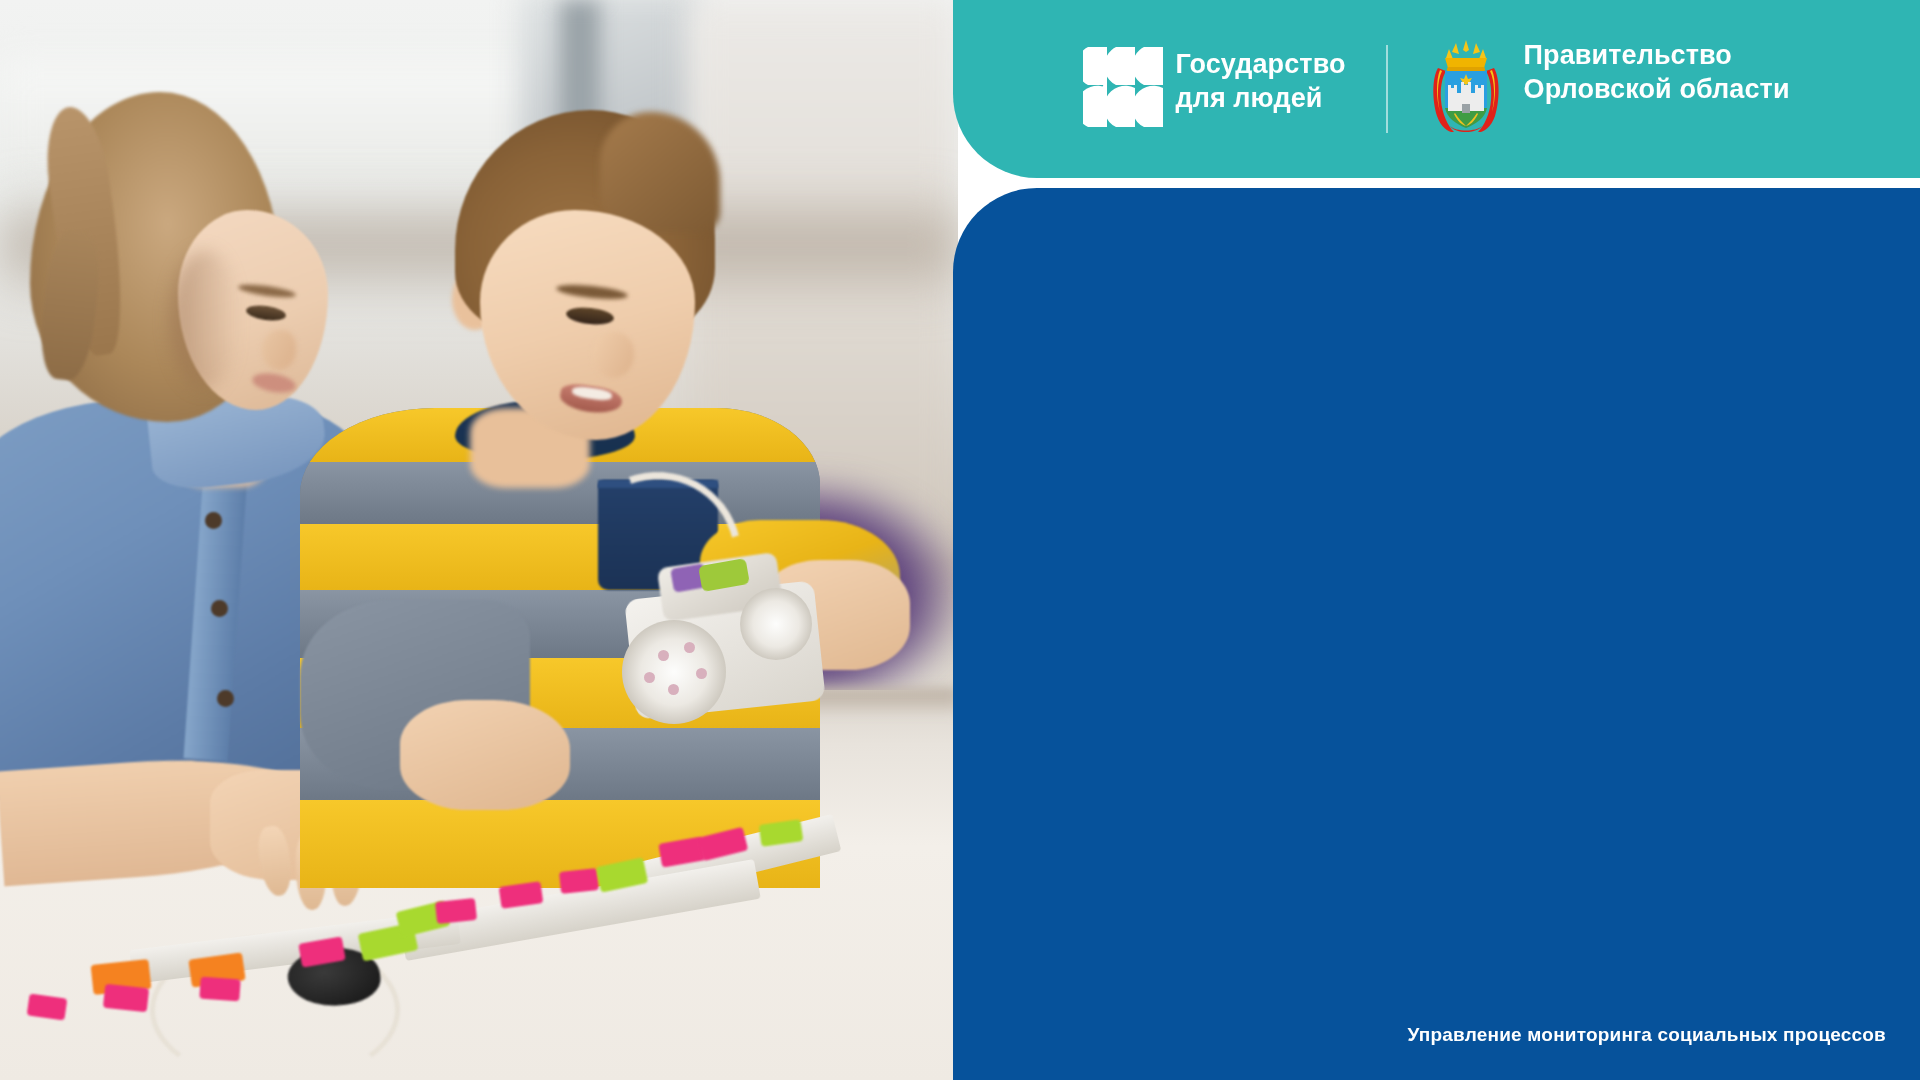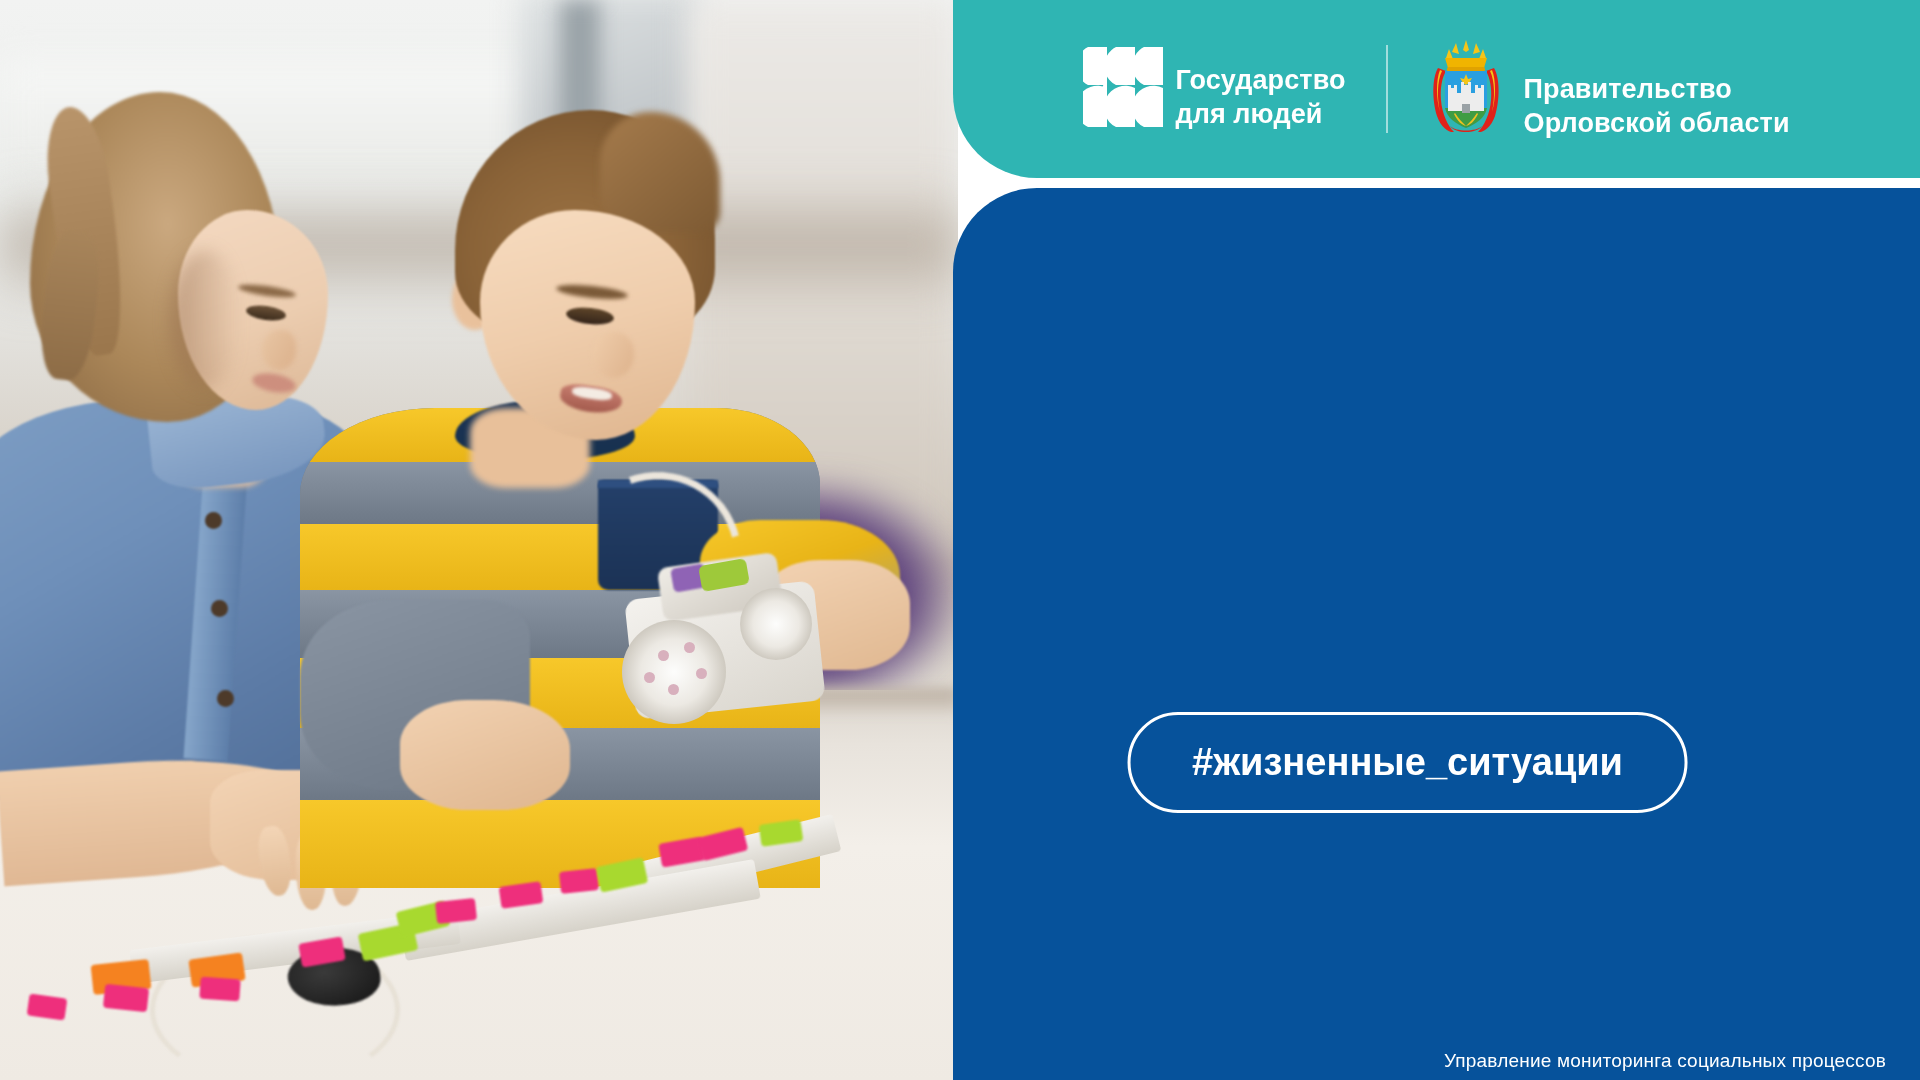--- a/index.html
+++ b/index.html
@@ -323,25 +323,25 @@
 
   
   #teal-header {
     position:absolute; left:953px; top:0; width:967px; height:178px;
     background:#2fb5b3;
     border-bottom-left-radius:84px;
     display:flex; align-items:center; justify-content:center;
     z-index:5;
   }
   .brand-row { display:flex; align-items:center; gap:0; }
-  .gos-logo { display:flex; align-items:flex-end; gap:8px; }
+  .gos-logo { display:flex; align-items:flex-start; gap:8px; }
   .logo-mark { display:block; }
   .gos-text { color:#fff; font-size:27px; line-height:1.26; font-weight:700; letter-spacing:.1px; white-space:pre-line; }
   .brand-sep { width:2px; height:88px; background:rgba(255,255,255,.55); margin:0 40px; }
-  .gov-logo { display:flex; align-items:flex-end; gap:20px; }
+  .gov-logo { display:flex; align-items:flex-start; gap:20px; }
   .gov-text { color:#fff; font-size:27px; line-height:1.26; font-weight:700; letter-spacing:.1px; white-space:pre-line; }
 
   
   #blue-panel {
     position:absolute; left:953px; top:188px; width:967px; height:892px;
     background:#06529b;
     border-top-left-radius:84px;
     z-index:4;
   }
   #blue-panel-title {
@@ -351,22 +351,22 @@
     white-space:pre-line;
   }
   #hashtag-pill {
     position:absolute; left:50%; transform:translateX(-50%); margin-left:-29px;
     top:524px; padding:26px 62px;
     border:3px solid #ffffff; border-radius:60px;
     color:#ffffff; font-size:38px; font-weight:700; letter-spacing:0px;
     white-space:nowrap;
   }
   #footer-note {
-    position:absolute; right:34px; bottom:8px;
-    color:#ffffff; font-size:19px; font-weight:400; letter-spacing:.2px;margin-top:44px;
+    position:absolute; right:34px; bottom:34px;
+    color:#ffffff; font-size:19px; font-weight:700; letter-spacing:.2px;margin-top:44px;
   }
 </style>
 </head>
 <body>
 
 <div id="photo-pane">
   <div class="ph bg-room"></div>
   <div class="ph bg-shelf"></div>
   <div class="ph bg-window"></div>
   <div class="ph bg-window2"></div>
@@ -535,16 +535,15 @@
       </span>
       <span class="gov-text">Правительство
 Орловской области</span>
     </div>
 
   </div>
 </div>
 
 <div id="blue-panel">
 
-  <div id="hashtag-pill">#жизненные_ситуации</div>
 
   <div id="footer-note">Управление мониторинга социальных процессов</div>
 </div>
 
 </body></html>

